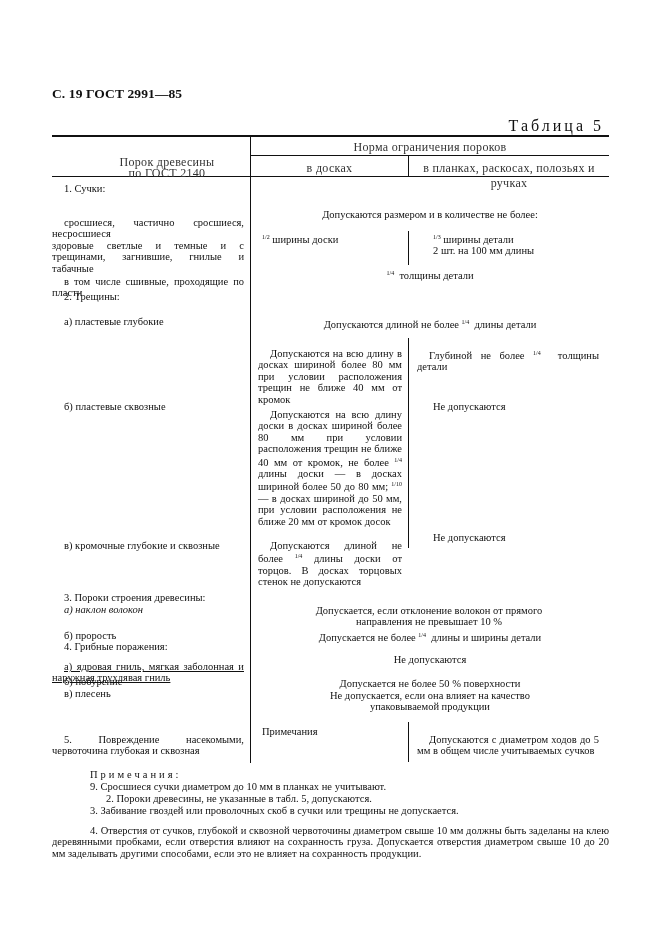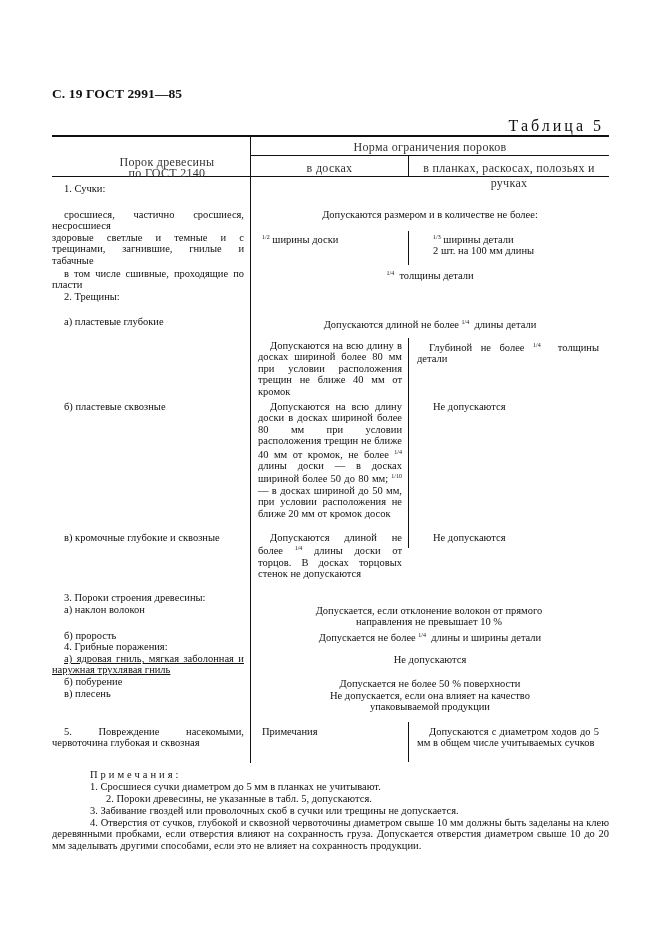--- a/index.html
+++ b/index.html
@@ -5,21 +5,21 @@
   html, body { margin: 0; padding: 0; background: #ffffff; }
   body { width: 661px; height: 936px; position: relative; overflow: hidden;
          font-family: "Liberation Serif", "DejaVu Serif", serif; color: #111; font-size: 11px; }
   .page-header { position: absolute; left: 52px; top: 86px; font-weight: bold; font-size: 13.5px; letter-spacing: 0.1px; }
   .table-label { position: absolute; right: 57px; top: 117px; font-size: 16px; letter-spacing: 3px; }
   .abs { position: absolute; }
   .hline { position: absolute; background: #111; }
   .vline { position: absolute; background: #111; width: 1px; }
   .hdr { font-size: 12px; color: #333; letter-spacing: 0.3px; text-align: center; }
   .txt { font-size: 10.5px; line-height: 11.4px; }
-  .just { text-align: justify; }
+  .just { text-align: justify; margin-top: 8px; }
   .center { text-align: center; }
   .fr sup { font-size: 6px; vertical-align: 4px; }
   .ind { text-indent: 12px; }
   .spaced { letter-spacing: 3px; }
 </style>
 </head>
 <body>
 
 <div class="page-header">С. 19 ГОСТ 2991—85</div>
 <div class="table-label">Таблица 5</div>
@@ -56,34 +56,34 @@
 
 <div class="abs txt" style="left:64px; top:401px;">б) пластевые сквозные</div>
 <div class="abs txt just ind fr" style="left:258px; top:401px; width:144px;"><span>Допускаются на всю длину доски в досках шириной более 80 мм при условии расположения трещин не ближе 40 мм от кромок, не более</span> <sup>1/4</sup> <span>длины доски — в досках шириной более 50 до 80 мм;</span> <sup>1/10</sup> <span>— в досках шириной до 50 мм, при условии расположения не ближе 20 мм от кромок досок</span></div>
 <div class="abs txt" style="left:433px; top:401px;">Не допускаются</div>
 
 <div class="abs txt just ind" style="left:52px; top:532px; width:192px;">в) кромочные глубокие и сквозные</div>
 <div class="abs txt just ind fr" style="left:258px; top:532px; width:144px;"><span>Допускаются длиной не более</span> <sup>1/4</sup> <span>длины доски от торцов. В досках торцовых стенок не допускаются</span></div>
 <div class="abs txt" style="left:433px; top:532px;">Не допускаются</div>
 
 <div class="abs txt" style="left:64px; top:592px;">3. Пороки строения древесины:</div>
-<div class="abs txt" style="left:64px; top:604px;">а) наклон волокон</div>
+<div class="abs txt" style="left:64px; top:604px;font-style:italic;">а) наклон волокон</div>
 <div class="abs txt center" style="left:300px; top:605px; width:258px;">Допускается, если отклонение волокон от прямого направления не превышает 10 %</div>
 <div class="abs txt" style="left:64px; top:630px;">б) прорость</div>
 <div class="abs txt center fr" style="left:251px; top:630px; width:358px;"><span>Допускается не более</span> <sup>1/4</sup>&nbsp; <span>длины и ширины детали</span></div>
 
 <div class="abs txt" style="left:64px; top:641px;">4. Грибные поражения:</div>
 <div class="abs txt just ind" style="left:52px; top:653px; width:192px;text-decoration:underline;">а) ядровая гниль, мягкая заболонная и наружная трухлявая гниль</div>
 <div class="abs txt center" style="left:251px; top:654px; width:358px;">Не допускаются</div>
 <div class="abs txt" style="left:64px; top:676px;">б) побурение</div>
 <div class="abs txt center" style="left:251px; top:678px; width:358px;">Допускается не более 50 % поверхности</div>
 <div class="abs txt" style="left:64px; top:688px;">в) плесень</div>
 <div class="abs txt center" style="left:305px; top:690px; width:250px;">Не допускается, если она влияет на качество упаковываемой продукции</div>
 
 <div class="abs txt just ind" style="left:52px; top:726px; width:192px;">5. Повреждение насекомыми, червоточина глубокая и сквозная</div>
 <div class="abs txt" style="left:262px; top:726px;">Примечания</div>
 <div class="abs txt just ind" style="left:417px; top:726px; width:182px;">Допускаются с диаметром ходов до 5 мм в общем числе учитываемых сучков</div>
 
 <div class="abs txt spaced" style="left:90px; top:769px;">Примечания:</div>
-<div class="abs txt" style="left:90px; top:781px;">1. Сросшиеся сучки диаметром до 5 мм в планках не учитывают.</div>
+<div class="abs txt" style="left:90px; top:781px;">9. Сросшиеся сучки диаметром до 10 мм в планках не учитывают.</div>
 <div class="abs txt" style="left:106px; top:793px;">2. Пороки древесины, не указанные в табл. 5, допускаются.</div>
 <div class="abs txt" style="left:90px; top:805px;">3. Забивание гвоздей или проволочных скоб в сучки или трещины не допускается.</div>
 <div class="abs txt just" style="left:52px; top:817px; width:557px; text-indent:38px;">4. Отверстия от сучков, глубокой и сквозной червоточины диаметром свыше 10 мм должны быть заделаны на клею деревянными пробками, если отверстия влияют на сохранность груза. Допускается отверстия диаметром свыше 10 до 20 мм заделывать другими способами, если это не влияет на сохранность продукции.</div>
 
 </body></html>

